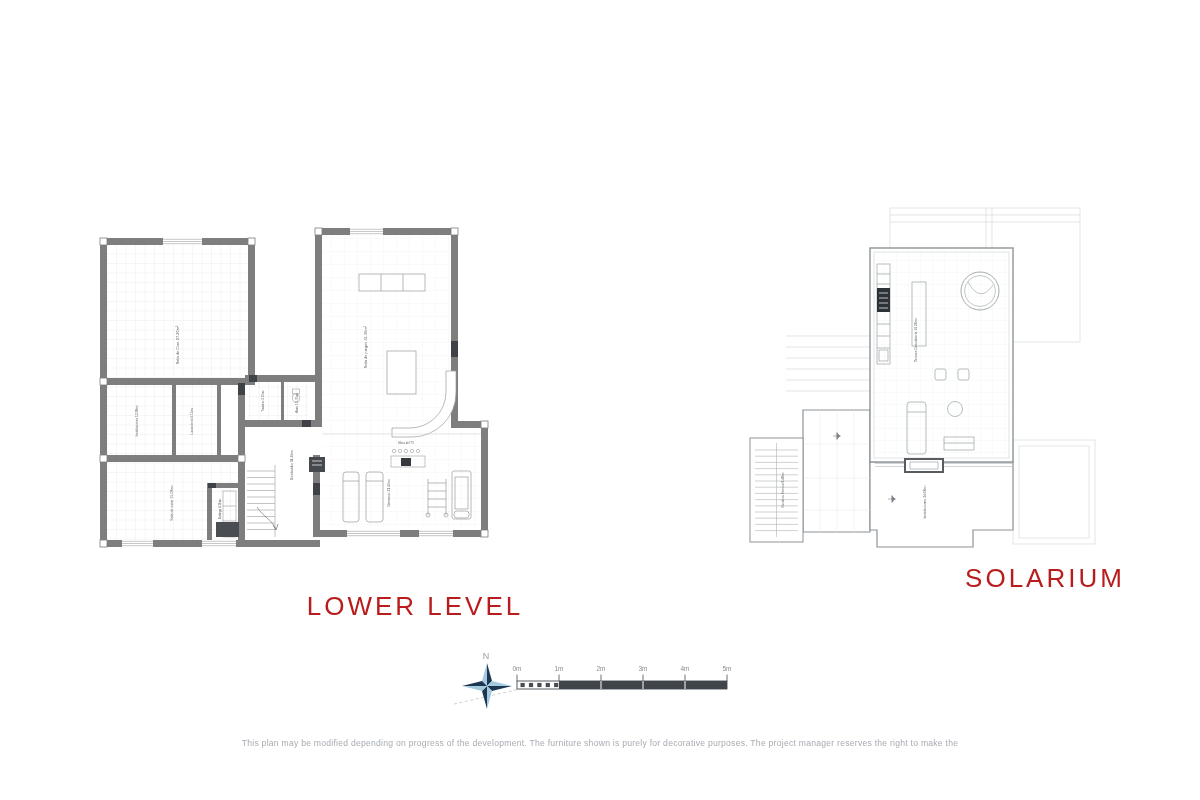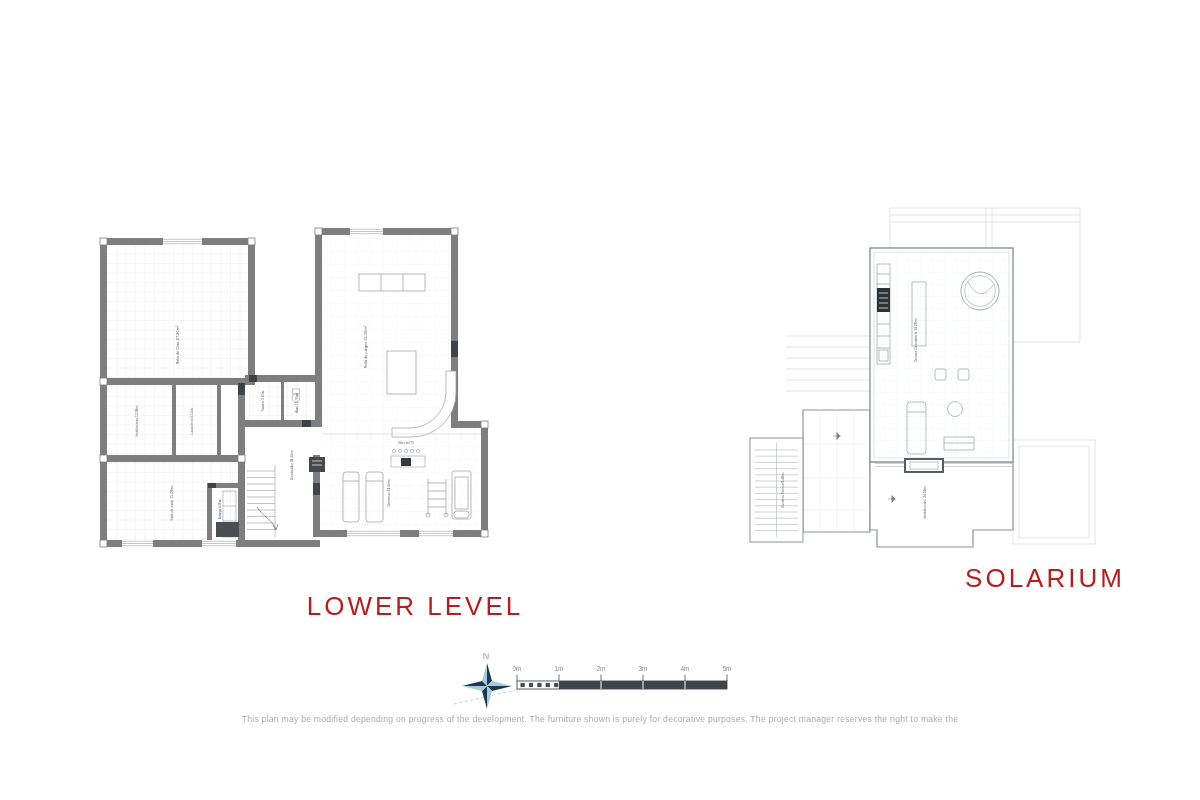--- a/index.html
+++ b/index.html
@@ -5,21 +5,21 @@
   html,body{margin:0;padding:0;background:#ffffff;width:1200px;height:800px;overflow:hidden;
             font-family:"Liberation Sans", sans-serif;}
   .page{position:relative;width:1200px;height:800px;background:#fff;}
   .plan{position:absolute;}
   .plan-title{position:absolute;color:#b91c1c;font-size:26px;letter-spacing:3px;
               text-align:center;font-weight:400;}
   #title-lower{left:280px;top:591px;width:270px;}
   #title-solarium{left:930px;top:563px;width:230px;}
   .compass{position:absolute;left:452px;top:648px;width:70px;height:62px;}
   .scalebar{position:absolute;left:510px;top:662px;width:225px;height:32px;}
-  .disclaimer{position:absolute;left:100px;top:712px;width:1000px;text-align:center;
+  .disclaimer{position:absolute;left:100px;top:736px;width:1000px;text-align:center;
               color:#a6abb1;font-size:8.6px;letter-spacing:0.25px;line-height:15px;}
   .disclaimer div{white-space:nowrap;}
   svg text{font-family:"Liberation Sans", sans-serif;}
   .roomlbl{fill:#5d6369;}
 </style>
 </head>
 <body>
 
 <div class="page">
 

